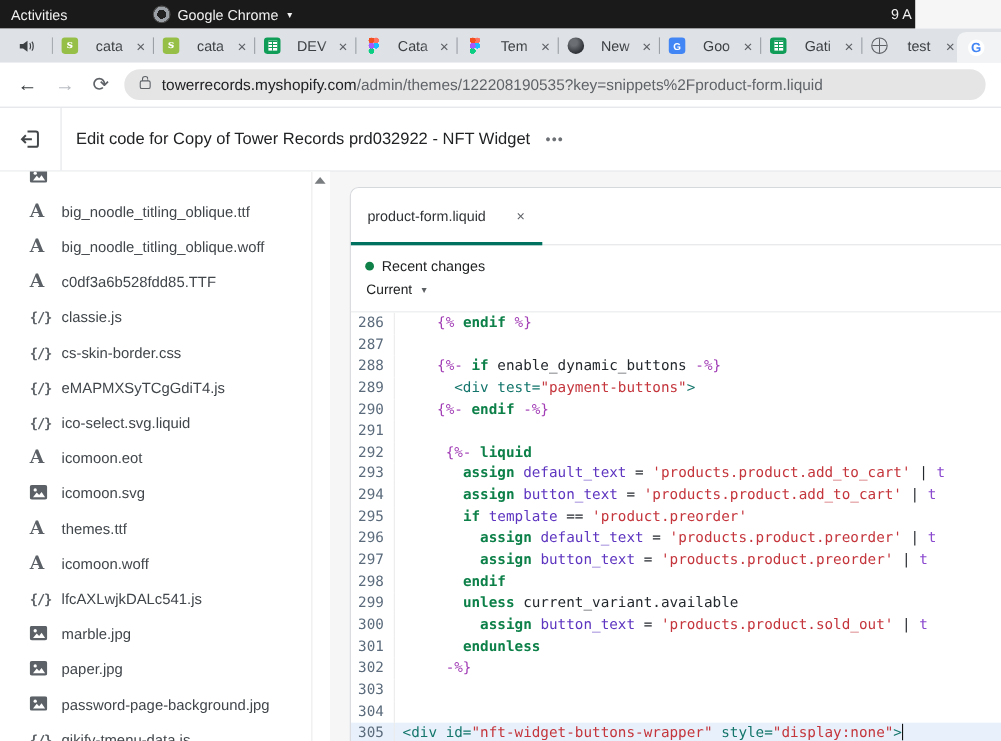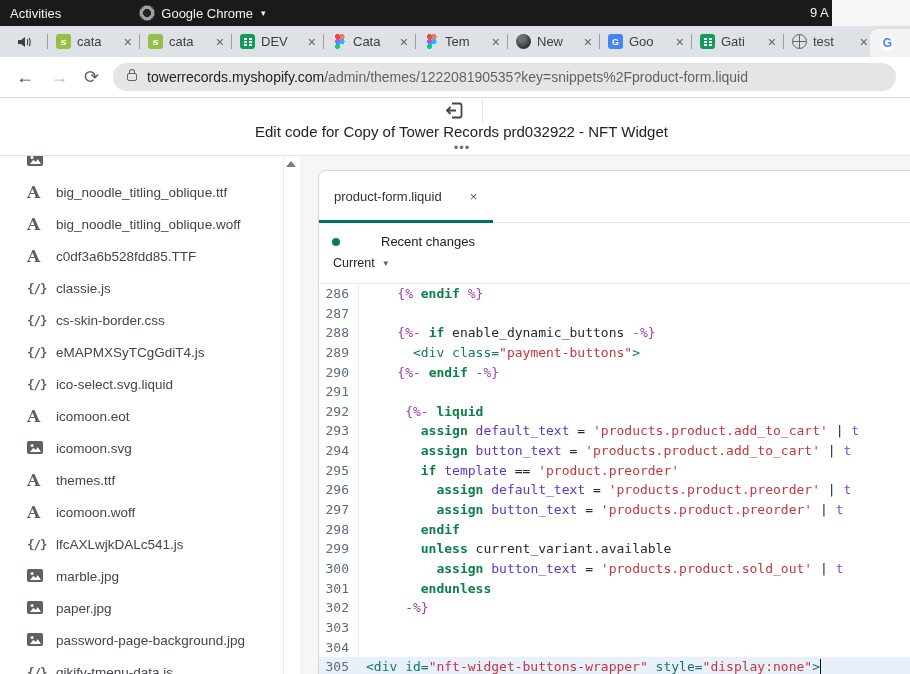--- a/index.html
+++ b/index.html
@@ -17,21 +17,21 @@
   .sysbar .clock { position:absolute; right:0px; top:5px; white-space:nowrap; overflow:hidden; width:22px; }
 
   
   .tabstrip { position:absolute; left:0; top:26px; width:910px; height:31px; background:#dee1e6;
               display:flex; align-items:flex-end; }
   .strip-lead { width:47px; height:100%; display:flex; align-items:center; justify-content:center; }
   .tabs { display:flex; height:100%; flex:1; overflow:hidden; }
   .tab { width:92px; min-width:92px; height:100%; display:flex; align-items:center; padding:0 7px 0 9px;
          position:relative; }
   .tab:before { content:""; position:absolute; left:0; top:8px; bottom:8px; width:1px; background:#9aa0a6; }
-  .tab .label { flex:1; font-size:13px; color:#3c4043; white-space:nowrap; overflow:hidden; margin:0 2px 0 6px;
+  .tab .label { flex:1; font-size:13px; color:#3c4043; white-space:nowrap; overflow:hidden; margin:0 2px 0 6px;text-align:center;
                 -webkit-mask-image:linear-gradient(90deg,#000 70%,transparent); }
   .tab .close { font-size:14px; color:#5f6368; line-height:1; }
   .fav { width:15px; height:15px; min-width:15px; border-radius:3px; display:flex; align-items:center; justify-content:center; }
   .fav-shopify { background:#95bf47; color:#fff; font-weight:bold; font-size:10px; font-family:"DejaVu Serif",serif; }
   .fav-sheets  { background:#0f9d58; }
   .fav-sheets i { display:block; width:8px; height:9px; background-color:#fff;
       background-image:linear-gradient(90deg,transparent 0 3.4px,#0f9d58 3.4px 4.6px,transparent 4.6px),
                        repeating-linear-gradient(0deg,transparent 0 2px,#0f9d58 2px 3px); }
   .fav-figma { background:
       radial-gradient(circle at 38% 18%, #f24e1e 0 2.6px, transparent 2.8px),
@@ -57,21 +57,21 @@
   .omnibox { flex:1; height:28px; margin:0 14px 0 14px; background:#e5e5e5; border-radius:14px;
              display:flex; align-items:center; padding:0 14px; font-size:14px; }
   .lock { width:10px; height:8px; border:1.6px solid #5f6368; border-radius:2px; position:relative; margin-right:10px; }
   .lock:before { content:""; position:absolute; left:1px; top:-5px; width:4px; height:4px;
                  border:1.6px solid #5f6368; border-bottom:none; border-radius:3px 3px 0 0; }
   .url-domain { color:#202124; }
   .url-path { color:#5f6368; white-space:nowrap; overflow:hidden; }
 
   
   .pageheader { position:absolute; left:0; top:98px; width:910px; height:58px; background:#fff;
-                border-bottom:1px solid #e3e5e7; display:flex; align-items:center;flex-direction:column; }
+                border-bottom:1px solid #e3e5e7; display:flex; align-items:center; }
   .exit-wrap { width:56px; height:100%; border-right:1px solid #e3e5e7; display:flex; align-items:center; justify-content:center; }
   .page-title { font-size:15px; color:#202223; margin-left:13px; }
   .more-dots { margin-left:14px; color:#6d7175; font-size:13px; letter-spacing:1px; }
 
   
   .sidebar { position:absolute; left:0; top:156px; width:300px; bottom:0; background:#fff; overflow:hidden; }
   .sb-track { position:absolute; right:0; top:0; bottom:0; width:17px; border-left:1px solid #ececec; background:#fff; }
   .sb-up { position:absolute; right:4px; top:5px; width:0; height:0;
            border-left:5px solid transparent; border-right:5px solid transparent; border-bottom:6px solid #7a7d80; }
   .filelist { position:absolute; left:0; top:-12px; right:18px; }
@@ -83,21 +83,21 @@
 
   
   .card { position:absolute; left:318px; top:170px; right:-2px; bottom:-2px; background:#fff;
           border:1px solid #d6d9dc; border-radius:8px 0 0 0; }
   .ed-tabrow { height:52px; border-bottom:1px solid #e3e5e7; position:relative; display:flex; align-items:flex-start; }
   .ed-tab { display:flex; align-items:center; height:100%; padding:0 22px 0 15px; }
   .ed-tab .t { font-size:13px; color:#303336; }
   .ed-tab .x { font-size:13px; color:#5f6368; margin-left:28px; }
   .ed-underline { position:absolute; left:0; bottom:-1px; width:174px; height:3px; background:#00705f; }
   .recent { height:61px; border-bottom:1px solid #e8eaec; padding:11px 0 0 13px; }
-  .recent .row1 { display:flex; align-items:center;gap:34px; }
+  .recent .row1 { display:flex; align-items:center; }
   .dot { width:8px; height:8px; border-radius:50%; background:#0e8048; }
   .recent-label { font-size:13px; color:#202223; margin-left:7px; }
   .version { display:flex; align-items:center; margin:7px 0 0 1px;text-align:center; }
   .version .v { font-size:12.5px; color:#202223; }
   .version .vc { font-size:8px; color:#5c5f62; margin-left:7px; }
 
   
   .code { position:absolute; left:0; right:0; top:113px; bottom:0; overflow:hidden;
           font-family:"DejaVu Sans Mono", monospace; font-size:13px; }
   .cl { display:flex; height:19.65px; line-height:19.65px; white-space:pre; }
@@ -360,21 +360,21 @@
     </div>
     <div class="version">
       <span class="v">Current</span>
       <span class="vc">▼</span>
     </div>
   </div>
   <div class="code">
       <div class="cl"><span class="num">286</span><span class="src"><span class="tk-pl">    </span><span class="tk-del">{%</span><span class="tk-pl"> </span><span class="tk-kw">endif</span><span class="tk-pl"> </span><span class="tk-del">%}</span></span></div>
       <div class="cl"><span class="num">287</span><span class="src"></span></div>
       <div class="cl"><span class="num">288</span><span class="src"><span class="tk-pl">    </span><span class="tk-del">{%-</span><span class="tk-pl"> </span><span class="tk-kw">if</span><span class="tk-pl"> enable_dynamic_buttons </span><span class="tk-del">-%}</span></span></div>
-      <div class="cl"><span class="num">289</span><span class="src"><span class="tk-pl">      </span><span class="tk-tag">&lt;div</span><span class="tk-pl"> </span><span class="tk-attr">class=</span><span class="tk-str">"payment-buttons"</span><span class="tk-tag">&gt;</span></span></div>
+      <div class="cl"><span class="num">289</span><span class="src"><span class="tk-pl">      </span><span class="tk-tag">&lt;div</span><span class="tk-pl"> </span><span class="tk-attr">test=</span><span class="tk-str">"payment-buttons"</span><span class="tk-tag">&gt;</span></span></div>
       <div class="cl"><span class="num">290</span><span class="src"><span class="tk-pl">    </span><span class="tk-del">{%-</span><span class="tk-pl"> </span><span class="tk-kw">endif</span><span class="tk-pl"> </span><span class="tk-del">-%}</span></span></div>
       <div class="cl"><span class="num">291</span><span class="src"></span></div>
       <div class="cl"><span class="num">292</span><span class="src"><span class="tk-pl">     </span><span class="tk-del">{%-</span><span class="tk-pl"> </span><span class="tk-kw">liquid</span></span></div>
       <div class="cl"><span class="num">293</span><span class="src"><span class="tk-pl">       </span><span class="tk-kw">assign</span><span class="tk-pl"> </span><span class="tk-var">default_text</span><span class="tk-pl"> = </span><span class="tk-str">'products.product.add_to_cart'</span><span class="tk-pl"> | </span><span class="tk-flt">t</span></span></div>
       <div class="cl"><span class="num">294</span><span class="src"><span class="tk-pl">       </span><span class="tk-kw">assign</span><span class="tk-pl"> </span><span class="tk-var">button_text</span><span class="tk-pl"> = </span><span class="tk-str">'products.product.add_to_cart'</span><span class="tk-pl"> | </span><span class="tk-flt">t</span></span></div>
       <div class="cl"><span class="num">295</span><span class="src"><span class="tk-pl">       </span><span class="tk-kw">if</span><span class="tk-pl"> </span><span class="tk-var">template</span><span class="tk-pl"> == </span><span class="tk-str">'product.preorder'</span></span></div>
       <div class="cl"><span class="num">296</span><span class="src"><span class="tk-pl">         </span><span class="tk-kw">assign</span><span class="tk-pl"> </span><span class="tk-var">default_text</span><span class="tk-pl"> = </span><span class="tk-str">'products.product.preorder'</span><span class="tk-pl"> | </span><span class="tk-flt">t</span></span></div>
       <div class="cl"><span class="num">297</span><span class="src"><span class="tk-pl">         </span><span class="tk-kw">assign</span><span class="tk-pl"> </span><span class="tk-var">button_text</span><span class="tk-pl"> = </span><span class="tk-str">'products.product.preorder'</span><span class="tk-pl"> | </span><span class="tk-flt">t</span></span></div>
       <div class="cl"><span class="num">298</span><span class="src"><span class="tk-pl">       </span><span class="tk-kw">endif</span></span></div>
       <div class="cl"><span class="num">299</span><span class="src"><span class="tk-pl">       </span><span class="tk-kw">unless</span><span class="tk-pl"> current_variant.available</span></span></div>

